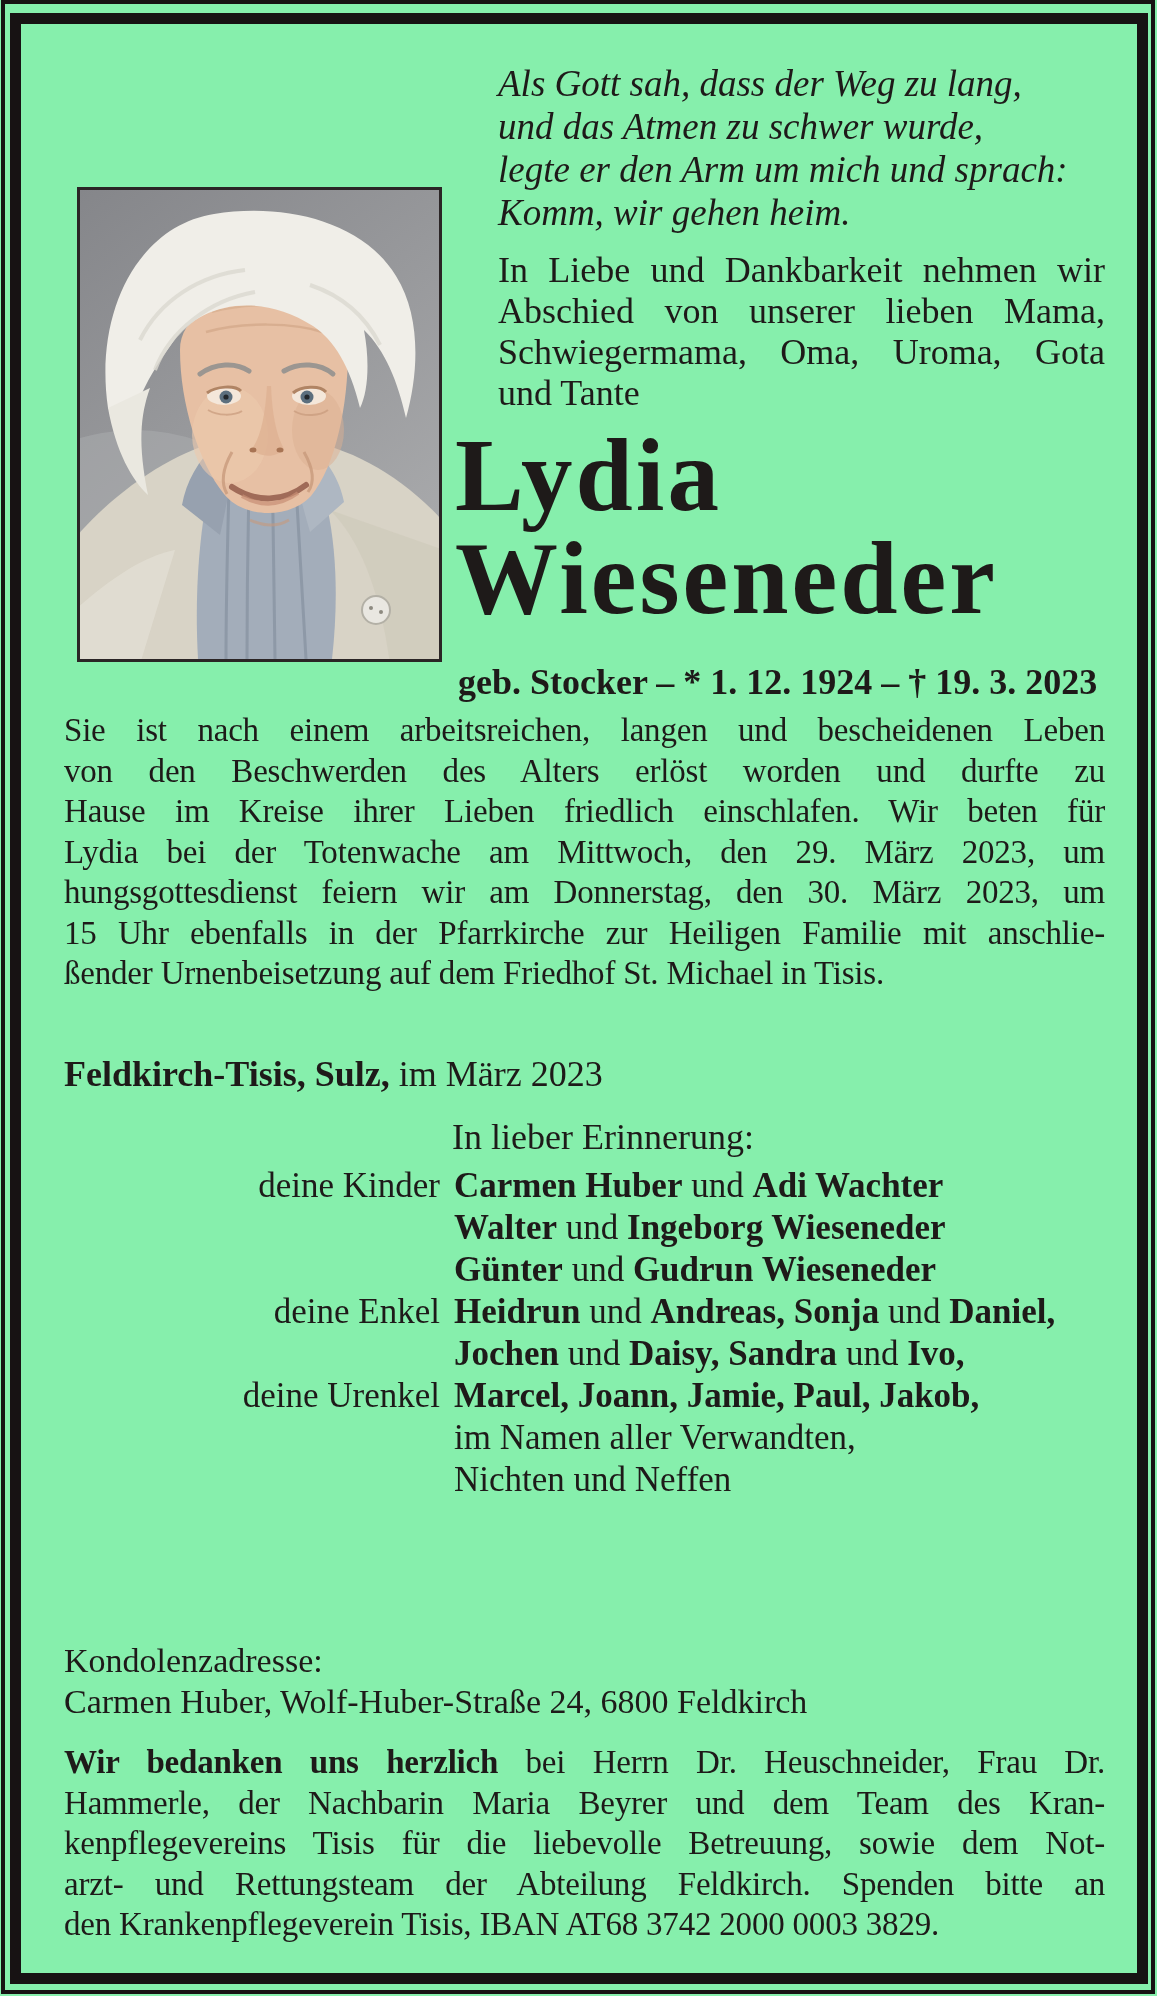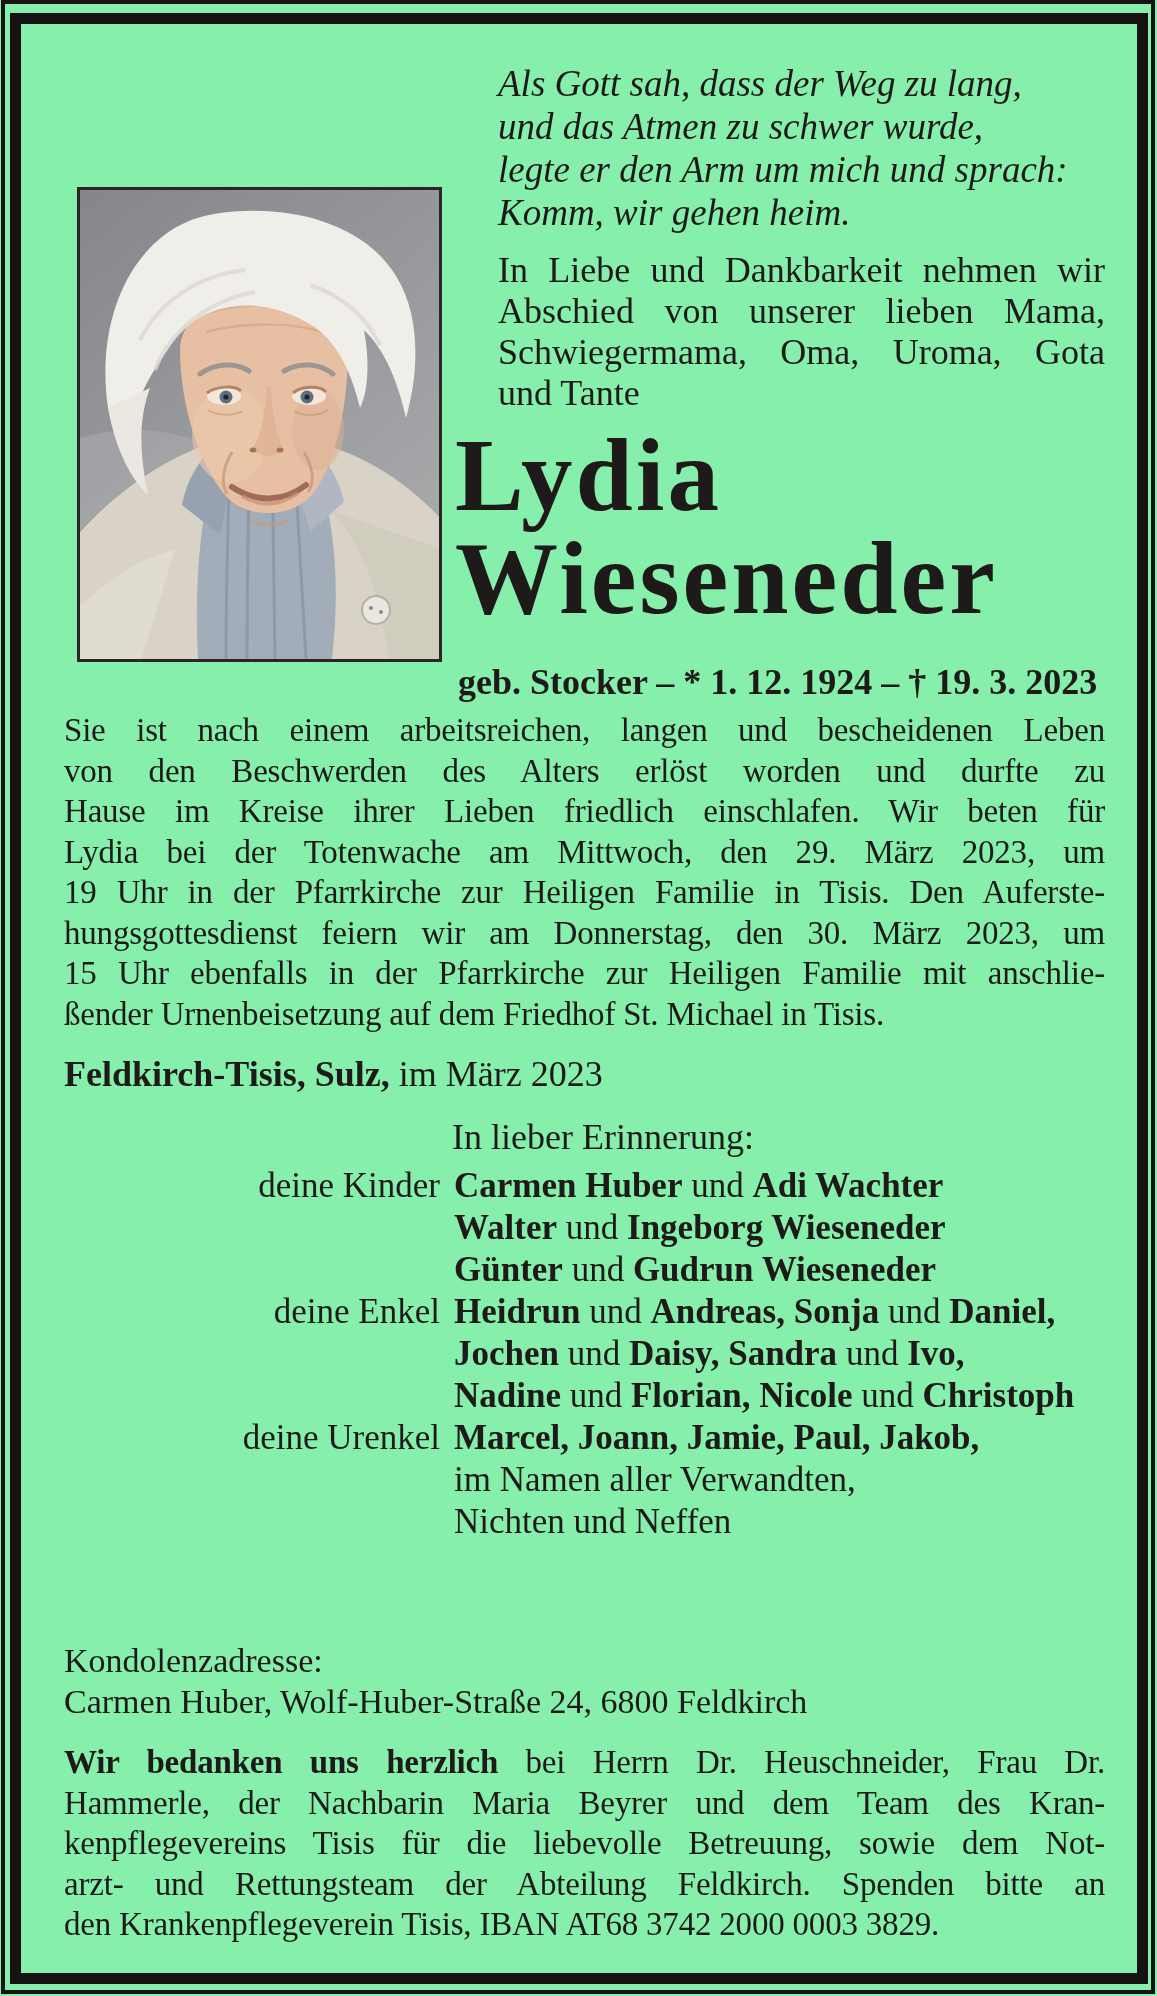--- a/index.html
+++ b/index.html
@@ -116,21 +116,20 @@
     <div>Lydia</div>
     <div>Wieseneder</div>
   </div>
   <div class="geb">geb. Stocker – * 1. 12. 1924 – † 19. 3. 2023</div>
 
   <div class="bodytext">
     <div class="jline">Sie ist nach einem arbeitsreichen, langen und bescheidenen Leben</div>
     <div class="jline">von den Beschwerden des Alters erlöst worden und durfte zu</div>
     <div class="jline">Hause im Kreise ihrer Lieben friedlich einschlafen. Wir beten für</div>
     <div class="jline">Lydia bei der Totenwache am Mittwoch, den 29. März 2023, um</div>
-    <div class="jline">19 Uhr in der Pfarrkirche zur Heiligen Familie in Tisis. Den Auferste-</div>
     <div class="jline">hungsgottesdienst feiern wir am Donnerstag, den 30. März 2023, um</div>
     <div class="jline">15 Uhr ebenfalls in der Pfarrkirche zur Heiligen Familie mit anschlie-</div>
     <div class="lline">ßender Urnenbeisetzung auf dem Friedhof St. Michael in Tisis.</div>
   </div>
 
   <div class="dateline"><span class="b">Feldkirch-Tisis, Sulz,</span><span class="r"> im März 2023</span></div>
 
   <div class="heading">In lieber Erinnerung:</div>
 
   <div class="family">
@@ -149,21 +148,20 @@
     <div class="frow">
       <div class="flabel">deine Enkel</div>
       <div class="fnames"><span class="b">Heidrun</span><span class="r"> und </span><span class="b">Andreas, Sonja</span><span class="r"> und </span><span class="b">Daniel,</span></div>
     </div>
     <div class="frow">
       <div class="flabel"></div>
       <div class="fnames"><span class="b">Jochen</span><span class="r"> und </span><span class="b">Daisy, Sandra</span><span class="r"> und </span><span class="b">Ivo,</span></div>
     </div>
     <div class="frow">
       <div class="flabel"></div>
-      <div class="fnames"><span class="b">Nadine</span><span class="r"> und </span><span class="b">Florian, Nicole</span><span class="r"> und </span><span class="b">Christoph</span></div>
     </div>
     <div class="frow">
       <div class="flabel">deine Urenkel</div>
       <div class="fnames"><span class="b">Marcel, Joann, Jamie, Paul, Jakob,</span></div>
     </div>
     <div class="frow">
       <div class="flabel"></div>
     </div>
     <div class="frow">
       <div class="flabel"></div>

